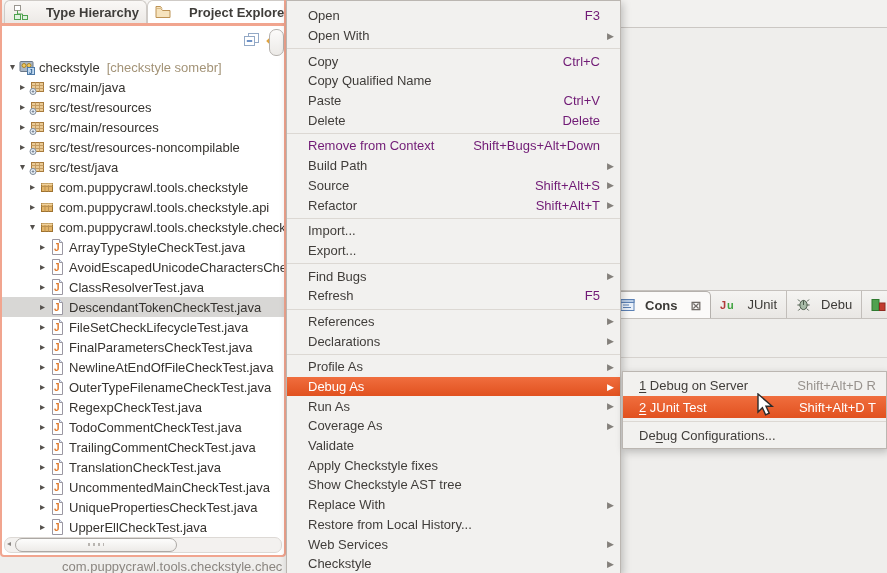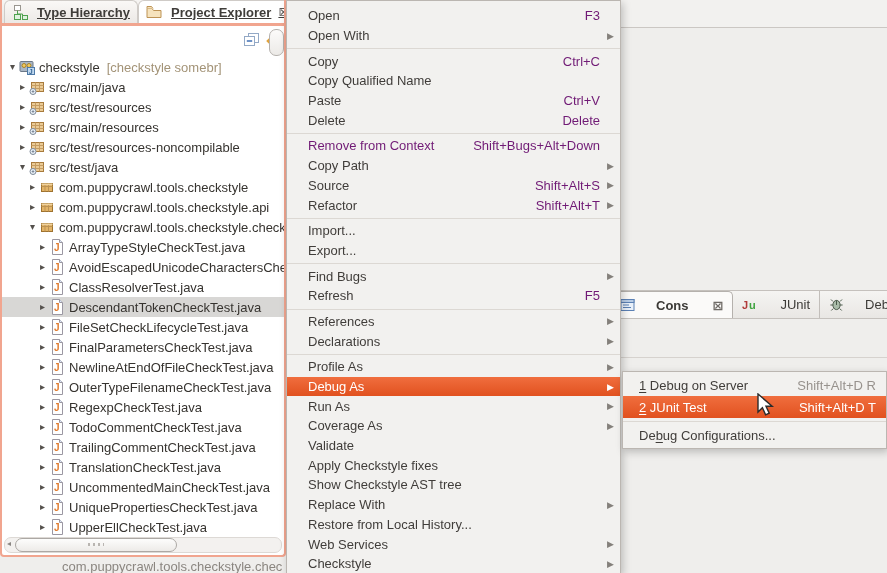--- a/index.html
+++ b/index.html
@@ -7,36 +7,36 @@
        font-family:"Liberation Sans","DejaVu Sans",sans-serif;
        background:#EFEEEC;color:#3C3A37;font-size:13px;}
 
   
   .editor-area{position:absolute;left:286px;top:0;right:0;bottom:0;background:#EFEEEC;z-index:0;}
   .editor-top{position:absolute;left:0;top:0;right:0;height:27px;background:#F2F1EF;border-bottom:1px solid #CBC7C3;}
   .view-tabbar{position:absolute;left:0;top:290px;right:0;height:29px;box-sizing:border-box;
                background:linear-gradient(#F5F4F2,#E9E7E4);
                border-top:1px solid #C5C1BD;border-bottom:1px solid #C5C1BD;
                display:flex;align-items:stretch;padding-left:324px;}
-  .vtab{display:flex;align-items:center;gap:21px;padding:0 9px;color:#3C3A37;
+  .vtab{display:flex;align-items:center;gap:10px;padding:0 9px;color:#3C3A37;
         border-right:1px solid #C2BEBA;white-space:nowrap;}
   .vtab.active{background:#FBFAF9;border:1px solid #B5B1AD;border-bottom:none;
                border-radius:5px 5px 0 0;font-weight:bold;}
   .vtab .close{color:#6F6B67;font-size:13px;margin-left:3px;font-family:"DejaVu Sans",sans-serif;}
   .console-strip{position:absolute;left:0;top:319px;right:0;height:38px;background:#EFEEEC;border-bottom:1px solid #D6D2CE;}
 
   
   .explorer{position:absolute;left:0;top:0;width:286px;height:557px;box-sizing:border-box;
             background:#FFFFFF;border:2px solid #F1A58F;border-top:none;
             border-radius:0 0 4px 4px;z-index:2;overflow:hidden;}
   .exp-tabs{height:23px;display:flex;background:linear-gradient(#F7F5F3,#E9E6E3);
             border-bottom:3px solid #F1A58F;align-items:stretch;padding-left:2px;}
-  .exp-tab{display:flex;align-items:center;gap:5px;padding:0 7px;font-weight:bold;
+  .exp-tab{display:flex;align-items:center;gap:14px;padding:0 7px;font-weight:bold;
            font-size:13px;color:#3F3D3A;border:1px solid #CFCBC7;border-bottom:none;
-           border-radius:6px 6px 0 0;background:linear-gradient(#FAF8F6,#ECE9E6);white-space:nowrap;text-decoration:underline;}
+           border-radius:6px 6px 0 0;background:linear-gradient(#FAF8F6,#ECE9E6);white-space:nowrap;}
   .exp-tab.active{background:#FFFFFF;}
   .exp-tab .close{font-weight:normal;color:#5E5A56;font-family:"DejaVu Sans",sans-serif;font-size:12px;margin-left:2px;}
   .exp-toolbar{height:31px;background:#FFFFFF;position:relative;}
   .tool-btn{position:absolute;top:6px;width:18px;height:18px;display:flex;align-items:center;justify-content:center;}
   .vscroll-pill{position:absolute;right:0px;top:3px;width:13px;height:25px;border:1px solid #B5B1AD;
                 border-radius:7px;background:linear-gradient(#FCFBFA,#ECEAE7);}
   .pill-dot{position:absolute;right:13px;top:13px;width:4px;height:4px;background:#E1A33C;transform:rotate(45deg);}
 
   .tree{position:relative;}
   .trow{height:20px;display:flex;align-items:center;white-space:nowrap;overflow:hidden;padding-right:2px;}
@@ -499,21 +499,21 @@
         <span class="sc">Delete</span>
         <span class="sub"></span>
       </div>
       <div class="msep"></div>
       <div class="mi dis">
         <span class="lab">Remove from Context</span>
         <span class="sc">Shift+Bugs+Alt+Down</span>
         <span class="sub"></span>
       </div>
       <div class="mi">
-        <span class="lab">Copy Path</span>
+        <span class="lab">Build Path</span>
         <span class="sub">▶</span>
       </div>
       <div class="mi">
         <span class="lab">Source</span>
         <span class="sc">Shift+Alt+S</span>
         <span class="sub">▶</span>
       </div>
       <div class="mi">
         <span class="lab">Refactor</span>
         <span class="sc">Shift+Alt+T</span>

